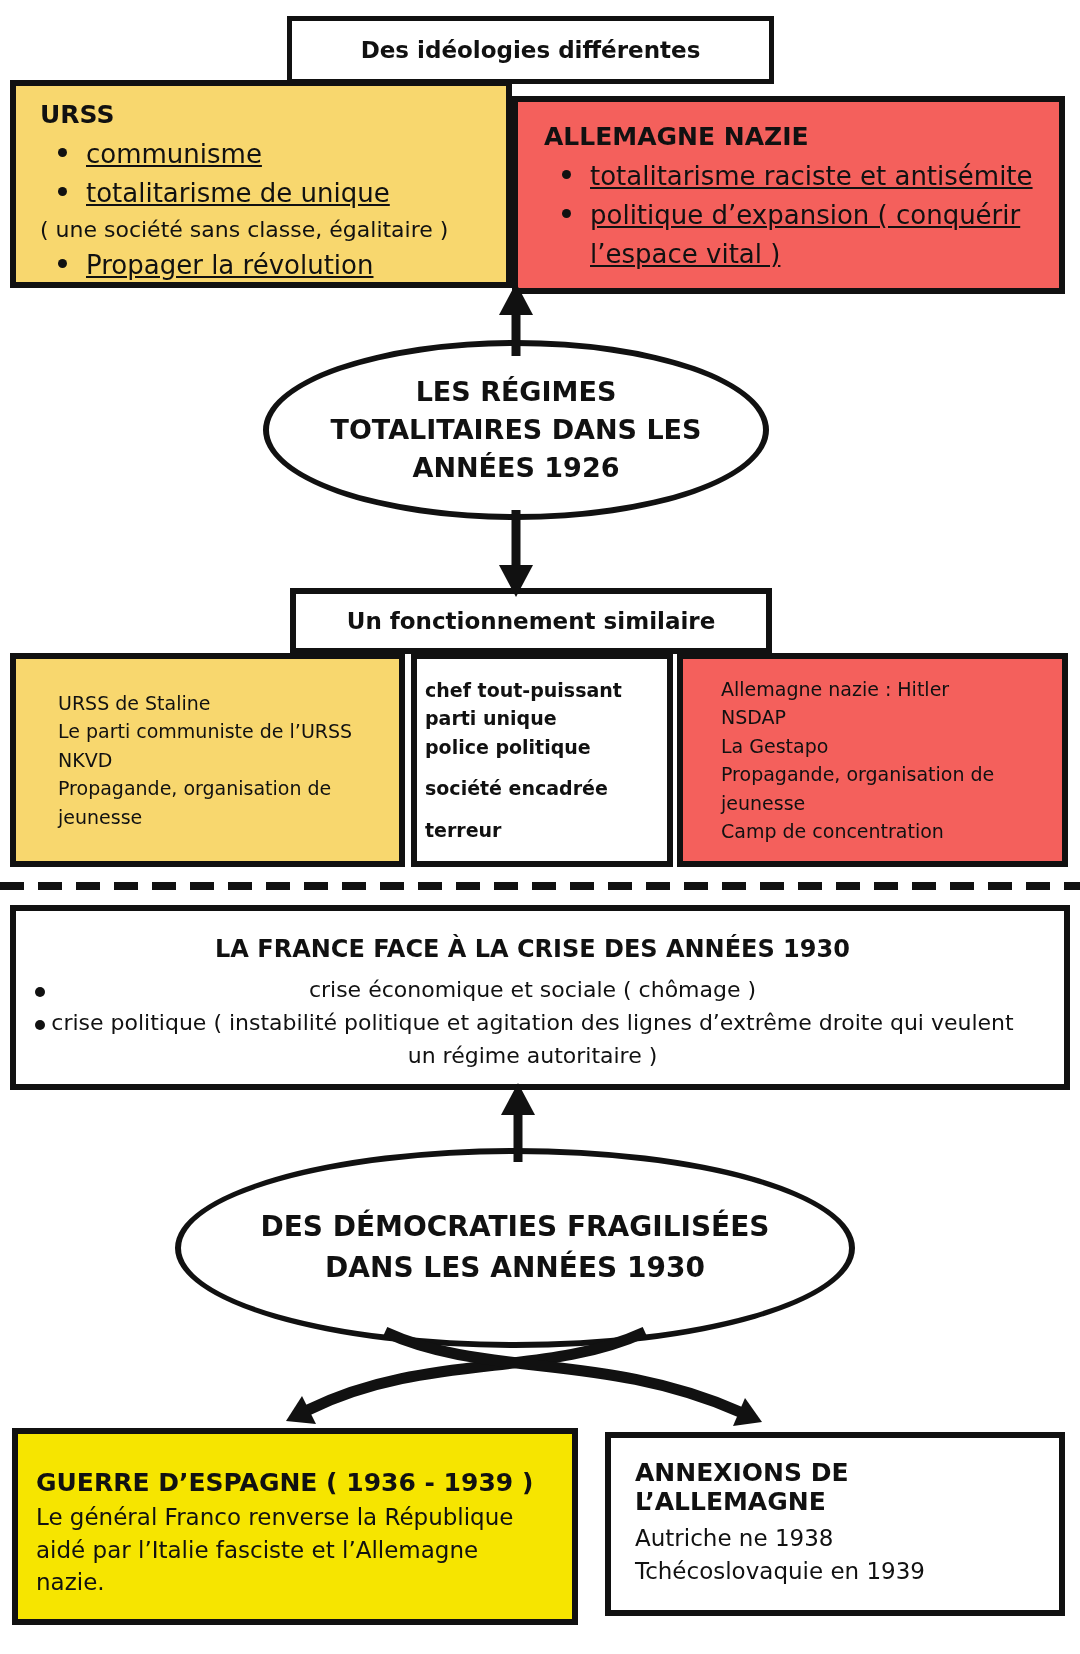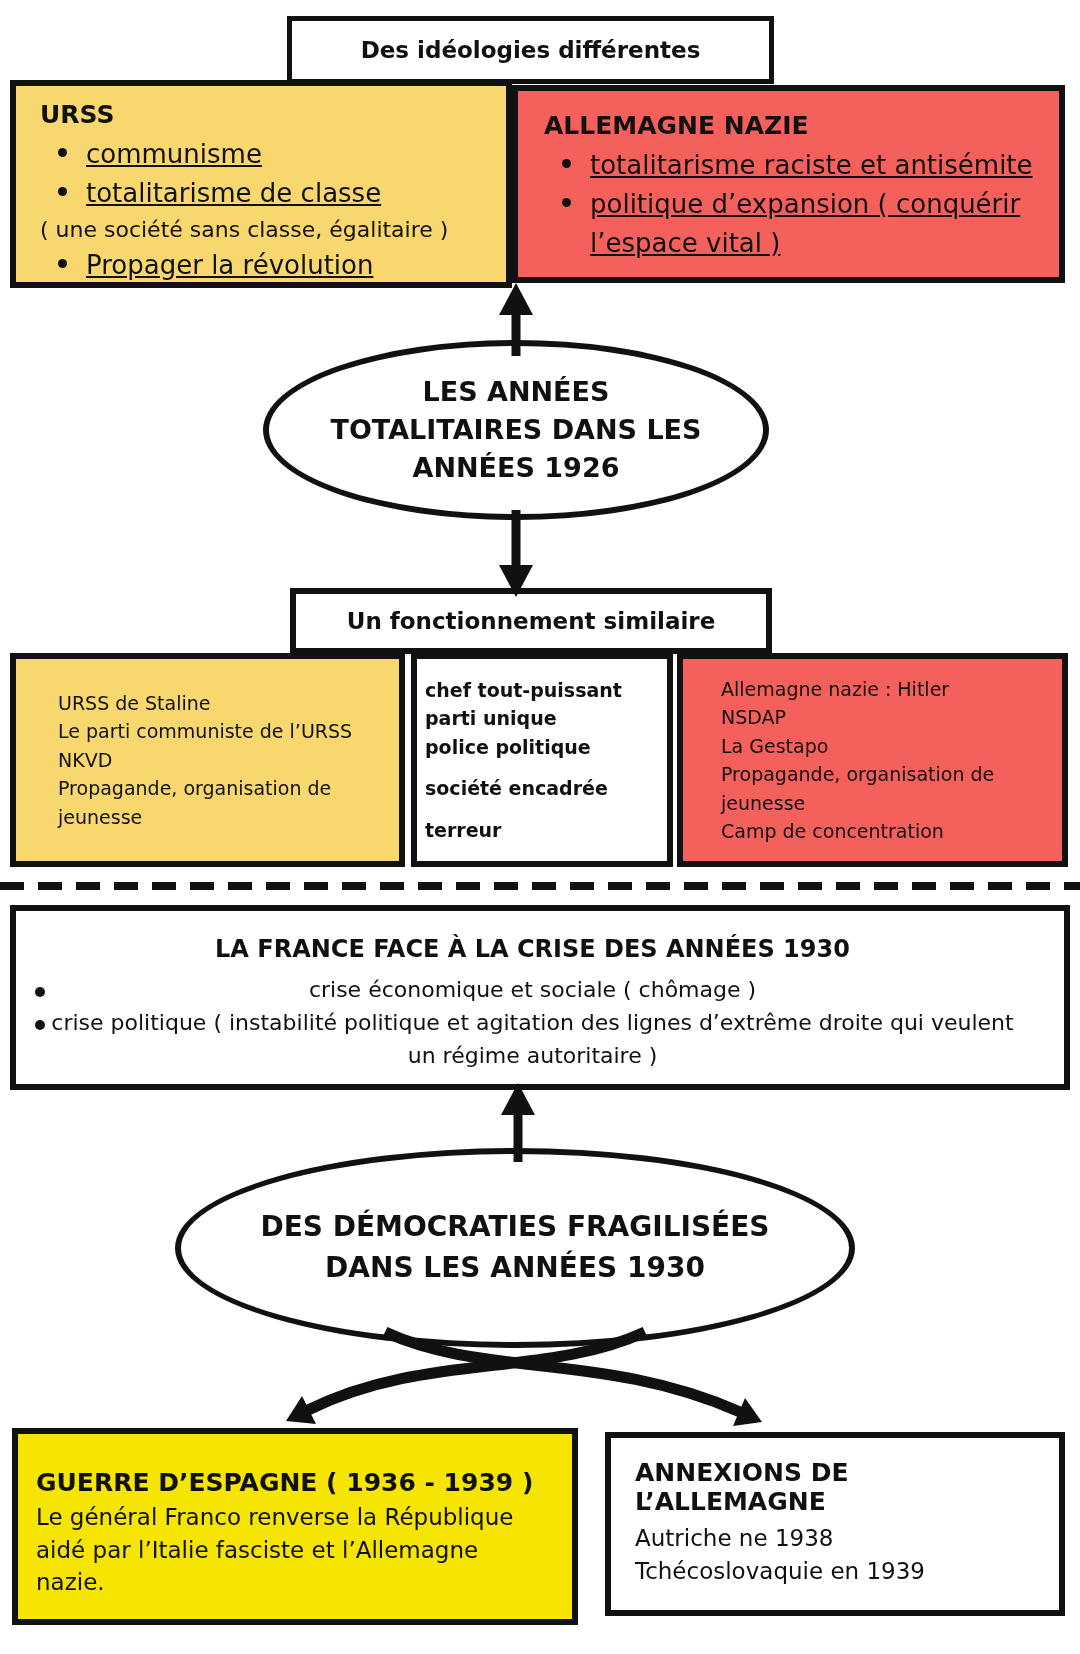--- a/index.html
+++ b/index.html
@@ -7,21 +7,21 @@
     position:relative;width:1080px;height:1654px;background:var(--paper,#fff);
     font-family:"DejaVu Sans",sans-serif;color:var(--ink,#111);overflow:hidden;
   }
   .box{position:absolute;box-sizing:border-box;border:6px solid var(--ink,#111);background:var(--paper,#fff);}
   .label-box{display:flex;align-items:center;justify-content:center;font-weight:700;font-size:23px;z-index:1;}
   .top-label{left:287px;top:16px;width:487px;height:68px;border-width:5px;}
   .similar-label{left:290px;top:588px;width:482px;height:66px;}
 
   
   .urss-ideo{left:10px;top:80px;width:502px;height:208px;background:var(--pale-yellow);z-index:2;padding:14px 24px;}
-  .nazi-ideo{left:512px;top:85px;width:553px;height:198px;background:var(--red);z-index:2;padding:20px 20px 0 26px;}
+  .nazi-ideo{left:512px;top:96px;width:553px;height:198px;background:var(--red);z-index:2;padding:20px 20px 0 26px;}
   .ideo-title{font-weight:700;font-size:25px;margin-bottom:6px;}
   .b-row{position:relative;padding-left:46px;font-size:26px;line-height:1.5;text-decoration:underline;}
   .b-row::before{content:"";position:absolute;left:18px;top:13px;width:9px;height:9px;border-radius:50%;background:var(--ink);}
   .note-line{font-size:22px;line-height:1.5;}
 
   
   .ellipse{position:absolute;box-sizing:border-box;border:6px solid var(--ink);border-radius:50%;background:var(--paper);
     display:flex;align-items:center;justify-content:center;text-align:center;font-weight:700;z-index:2;}
   .ellipse1{left:263px;top:340px;width:506px;height:180px;font-size:27px;line-height:1.4;}
   .ellipse2{left:175px;top:1148px;width:680px;height:200px;font-size:28px;line-height:1.45;}
@@ -58,34 +58,34 @@
 
 <div class="canvas">
 
   <div class="box label-box top-label">
     <span>Des idéologies différentes</span>
   </div>
 
   <div class="box urss-ideo">
     <div class="ideo-title">URSS</div>
     <div class="b-row">communisme</div>
-    <div class="b-row">totalitarisme de classe</div>
+    <div class="b-row">totalitarisme de unique</div>
     <div class="note-line">( une société sans classe, égalitaire )</div>
     <div class="b-row">Propager la révolution</div>
   </div>
 
   <div class="box nazi-ideo">
     <div class="ideo-title">ALLEMAGNE NAZIE</div>
     <div class="b-row">totalitarisme raciste et antisémite</div>
     <div class="b-row">politique d’expansion ( conquérir l’espace vital )</div>
   </div>
 
   <div class="ellipse ellipse1">
     <div>
-      <span>LES ANNÉES</span><br>
+      <span>LES RÉGIMES</span><br>
       <span>TOTALITAIRES DANS LES</span><br>
       <span>ANNÉES 1926</span>
     </div>
   </div>
 
   <div class="box label-box similar-label">
     <span>Un fonctionnement similaire</span>
   </div>
 
   <div class="box func urss-func">

